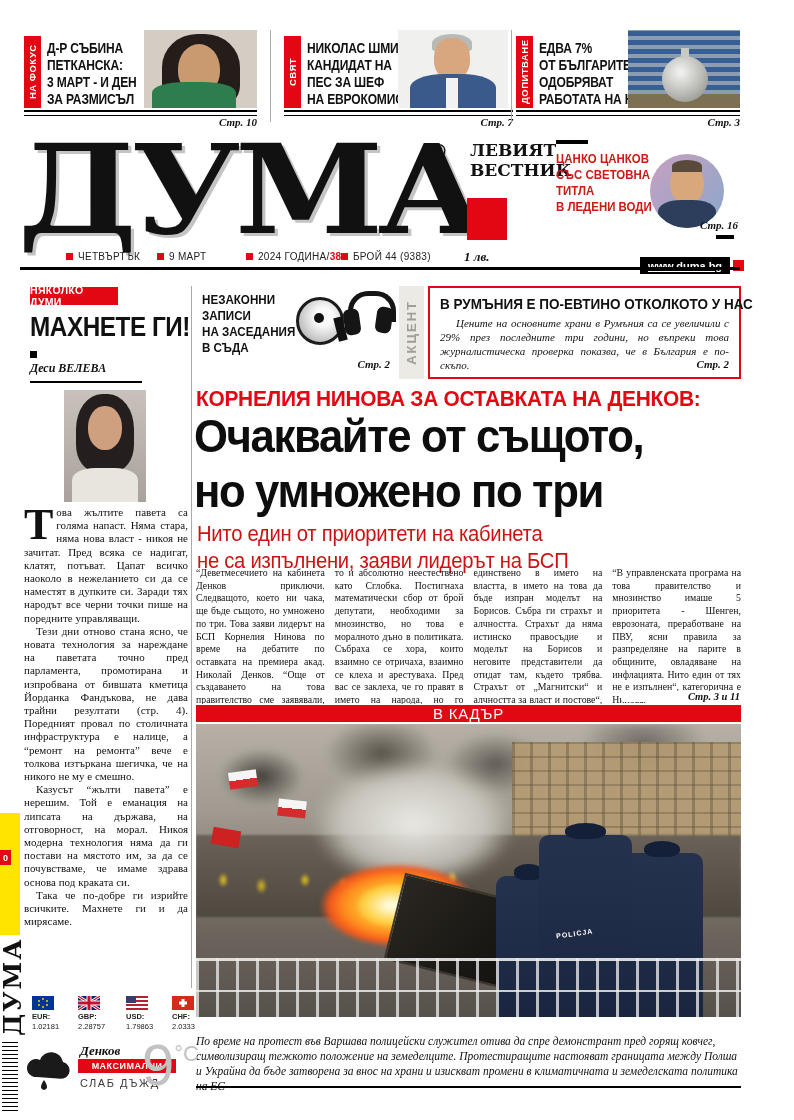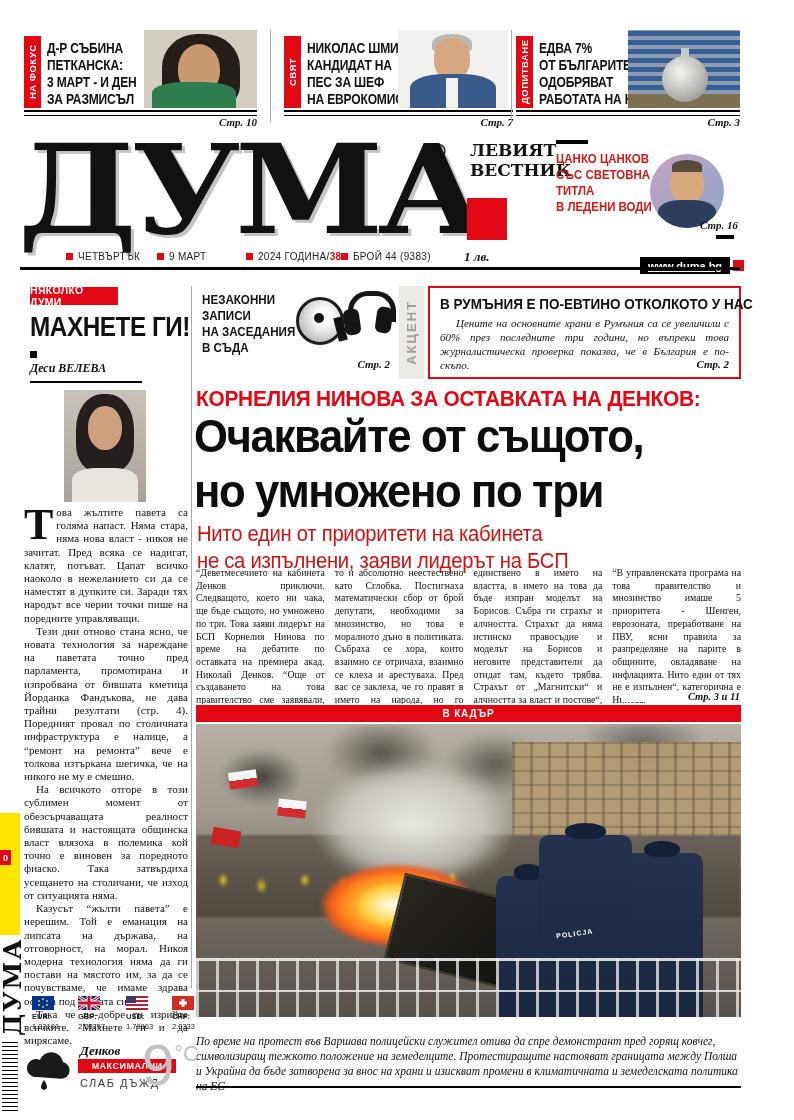--- a/index.html
+++ b/index.html
@@ -51,21 +51,21 @@
           text-align:justify;text-indent:16px;}
   
   .kicker{color:var(--red);font-weight:bold;font-size:22px;letter-spacing:-.3px;transform:scaleX(.95);
           transform-origin:0 0;white-space:nowrap;}
   .headline{font-weight:bold;font-size:47px;letter-spacing:-1.5px;color:#0d0d0d;transform:scaleX(.93);
             transform-origin:0 0;white-space:nowrap;}
   .subhead{color:#cc1212;font-size:22px;letter-spacing:-.3px;transform:scaleX(.92);transform-origin:0 0;white-space:nowrap;}
   .cols{display:flex;gap:10px;overflow:hidden;}
   .col{flex:1;font-family:"Liberation Serif",serif;font-size:9.8px;line-height:12.7px;text-align:justify;}
   .artpage{font-family:"Liberation Serif",serif;font-style:italic;font-weight:bold;font-size:10.5px;text-align:right;background:#fff;}
-  .kadbar{background:var(--red);color:#fff;font-weight:bold;font-size:10px;letter-spacing:.8px;
+  .kadbar{background:var(--red);color:#fff;font-weight:normal;font-size:15px;letter-spacing:.8px;
           display:flex;align-items:center;justify-content:center;}
   .credit{font-size:8.5px;color:#8a8a8a;letter-spacing:.5px;text-align:right;}
   .caption{font-family:"Liberation Serif",serif;font-style:italic;font-size:11.5px;line-height:15px;}
   
   .photo{background:linear-gradient(180deg,#b6b0a6 0%,#a09a90 30%,#7c766c 55%,#6a645c 72%,#57514b 100%);overflow:hidden;}
   .ph-trees{position:absolute;left:0;top:0;right:0;height:45%;filter:blur(3px);background:
      radial-gradient(60px 40px at 12% 40%,rgba(40,38,32,.8),transparent 70%),
      radial-gradient(80px 50px at 34% 22%,rgba(52,48,40,.7),transparent 70%),
      radial-gradient(70px 45px at 55% 30%,rgba(44,42,36,.6),transparent 70%),
      radial-gradient(90px 55px at 82% 16%,rgba(40,38,34,.5),transparent 70%);}
@@ -209,21 +209,20 @@
   <div class="abs author" style="left:30px;top:361px">Деси ВЕЛЕВА</div>
   <div class="abs" style="left:30px;top:381px;width:112px;height:2px;background:#000"></div>
   <div class="abs pim" style="left:64px;top:390px;width:82px;height:112px;background:linear-gradient(#c8c2ba,#a8a29a)">
     <div class="abs" style="left:12px;top:4px;width:58px;height:78px;background:#241f1e;border-radius:45% 45% 35% 35%"></div>
     <div class="abs" style="left:24px;top:16px;width:34px;height:44px;background:#cfa080;border-radius:48%"></div>
     <div class="abs" style="left:8px;top:78px;width:66px;height:34px;background:#e8e4de;border-radius:35% 35% 0 0"></div>
   </div>
   <div class="abs opbody" style="left:24px;top:506px;width:164px;height:482px">
     <p class="first"><span class="dropcap">Т</span><span>ова жълтите павета са голяма напаст. Няма стара, няма нова власт - никоя не зачитат. Пред всяка се надигат, клатят, потъват. Цапат всичко наоколо в нежеланието си да се наместят в дупките си. Заради тях народът все черни точки пише на поредните управляващи.</span></p>
     <p>Тези дни отново стана ясно, че новата технология за нареждане на паветата точно пред парламента, промотирана и изпробвана от бившата кметица Йорданка Фандъкова, не дава трайни резултати (стр. 4). Поредният провал по столичната инфраструктура е налице, а “ремонт на ремонта” вече е толкова изтъркана шегичка, че на никого не му е смешно.</p>
-    <p>На всичкото отгоре в този сублимен момент от обезсърчаващата реалност бившата и настоящата общинска власт влязоха в полемика кой точно е виновен за поредното фиаско. Така затвърдиха усещането на столичани, че изход от ситуацията няма.</p>
     <p>Казусът “жълти павета” е нерешим. Той е еманация на липсата на държава, на отговорност, на морал. Никоя модерна технология няма да ги постави на мястото им, за да се почувстваме, че имаме здрава основа под краката си.</p>
     <p>Така че по-добре ги изрийте всичките. Махнете ги и да мирясаме.</p>
   </div>
   <div class="abs vdiv" style="left:191px;top:286px;height:702px"></div>
 
   <div class="abs courtttl" style="left:202px;top:292px">
     <div>НЕЗАКОННИ</div>
     <div>ЗАПИСИ</div>
     <div>НА ЗАСЕДАНИЯ</div>
     <div>В СЪДА</div>
@@ -237,21 +236,21 @@
     <div class="abs" style="left:80px;top:18px;width:16px;height:26px;background:#151515;border-radius:6px;transform:rotate(8deg)"></div>
   </div>
   <div class="abs pref" style="left:300px;top:358px;width:90px">Стр. 2</div>
 
   <div class="abs accstrip" style="left:399px;top:286px;width:25px;height:93px">
     <span class="acclabel">АКЦЕНТ</span>
   </div>
 
   <div class="abs redbox" style="left:428px;top:286px;width:309px;height:89px">
     <div class="abs rbtitle" style="left:10px;top:7px">В РУМЪНИЯ Е ПО-ЕВТИНО ОТКОЛКОТО У НАС</div>
-    <div class="abs rbtext" style="left:10px;top:28px;width:289px">Цените на основните храни в Румъния са се увеличили с 60% през последните три години, но въпреки това журналистическа проверка показва, че в България е по-скъпо.</div>
+    <div class="abs rbtext" style="left:10px;top:28px;width:289px">Цените на основните храни в Румъния са се увеличили с 29% през последните три години, но въпреки това журналистическа проверка показва, че в България е по-скъпо.</div>
     <div class="abs pref" style="left:199px;top:70px;width:100px">Стр. 2</div>
   </div>
 
   <div class="abs kicker" style="left:196px;top:386px">КОРНЕЛИЯ НИНОВА ЗА ОСТАВКАТА НА ДЕНКОВ:</div>
   <div class="abs headline" style="left:194px;top:408px">Очаквайте от същото,</div>
   <div class="abs headline" style="left:194px;top:463px">но умножено по три</div>
   <div class="abs subhead" style="left:197px;top:521px">Нито един от приоритети на кабинета</div>
   <div class="abs subhead" style="left:197px;top:548px">не са изпълнени, заяви лидерът на БСП</div>
   <div class="abs cols" style="left:196px;top:567px;width:545px;height:137px">
     <div class="col">“Деветмесечието на кабинета Денков приключи. Следващото, което ни чака, ще бъде същото, но умножено по три. Това заяви лидерът на БСП Корнелия Нинова по време на дебатите по оставката на премиера акад. Николай Денков. “Още от създаването на това правителство сме заявявали, че то е порочно зачена-</div>

